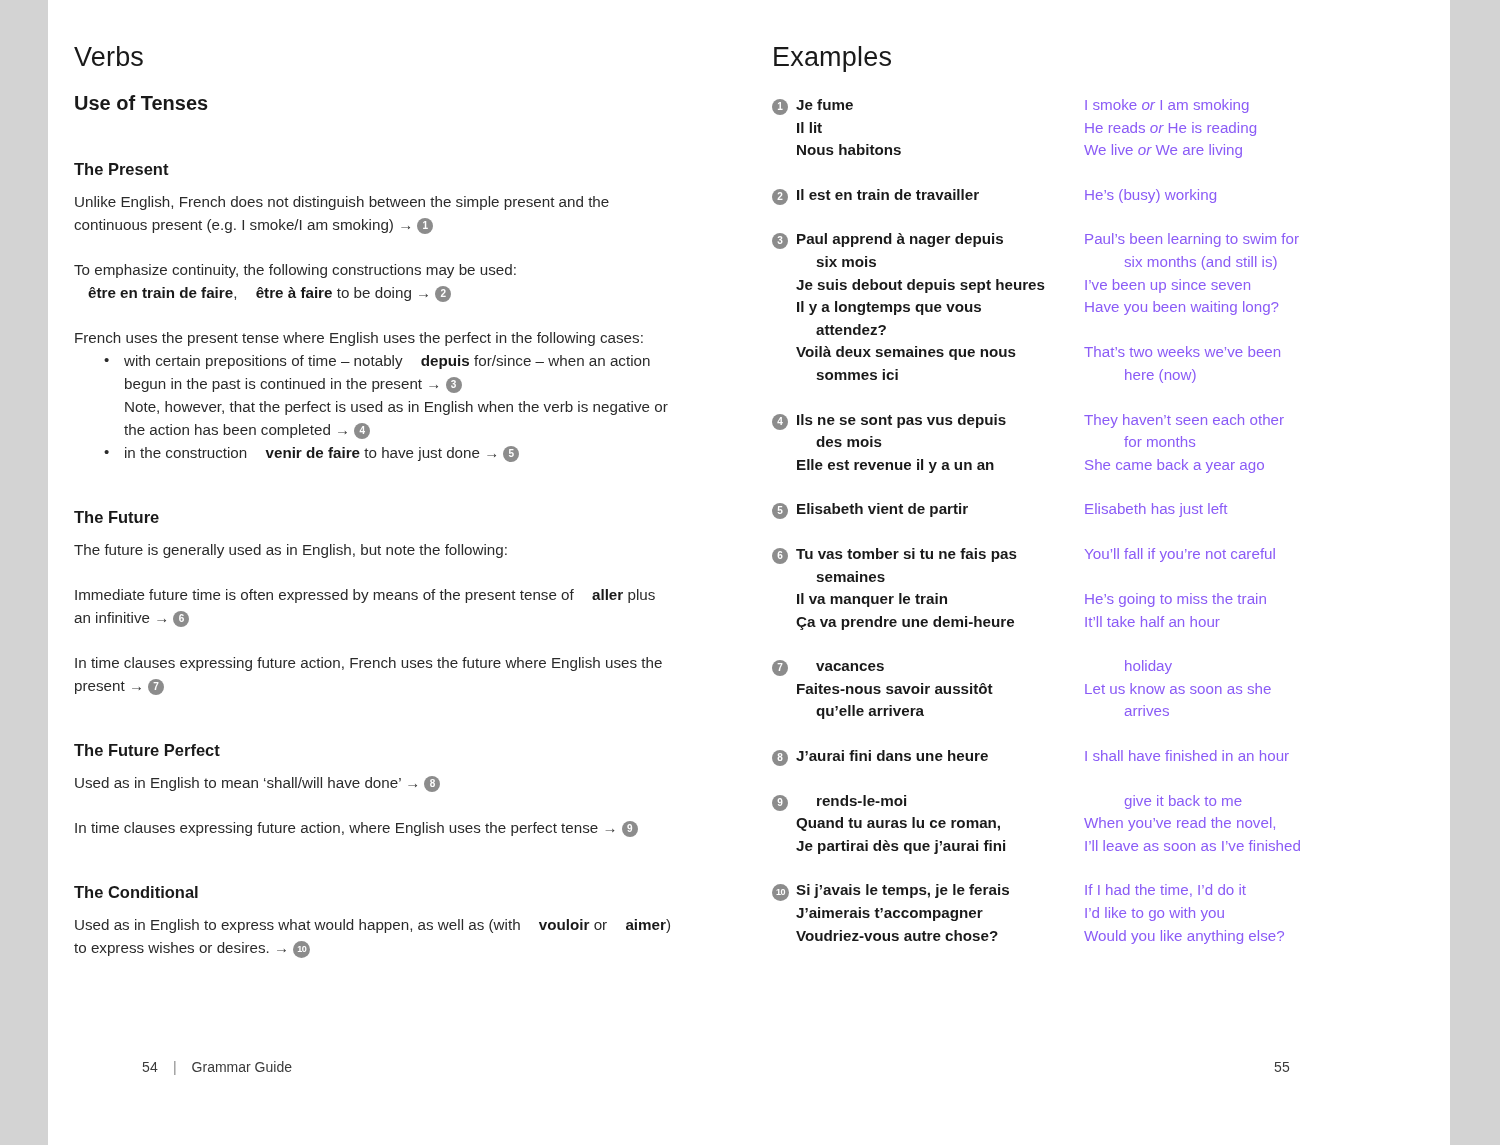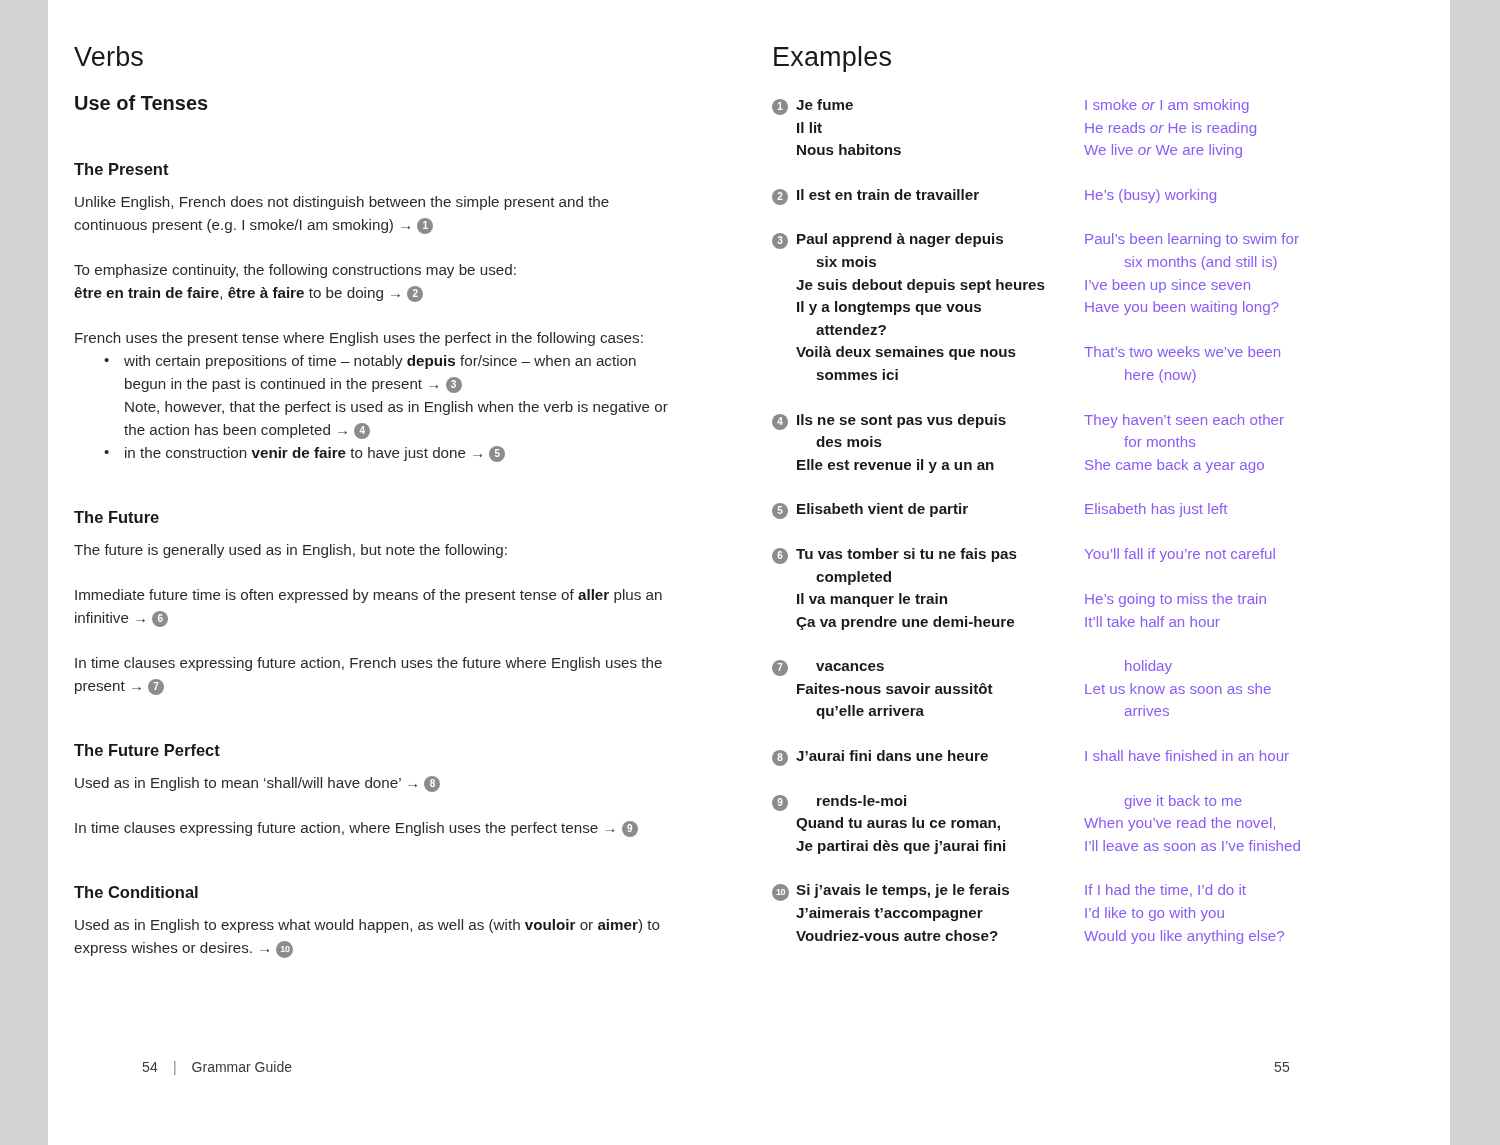--- a/index.html
+++ b/index.html
@@ -78,21 +78,21 @@
   p.para {
     font-size: 15.2px;
     line-height: 23px;
     margin: 0 0 22px 0;
     color: #2b2b2b;
   }
   p.tight { margin-bottom: 0; }
   .indent-1 { margin-left: 28px; }
   .indent-2 { margin-left: 60px; }
 
-  b, .bold { font-weight: 700; color: #1a1a1a; }
+  b, .bold { font-weight: 700; color: #1a1a1a; margin-left: 14px; }
   i, .ital { font-style: italic; }
 
   ul.bullets {
     list-style: none;
     margin: 0 0 22px 0;
     padding: 0 0 0 28px;
   }
   ul.bullets > li {
     font-size: 15.2px;
     line-height: 23px;
@@ -316,21 +316,21 @@
         </div>
       </div>
       <div class="ex-group">
         <div class="ex-badge-cell"><span class="badge">6</span></div>
         <div class="ex-rows">
           <div class="ex-row">
             <div class="ex-fr">Tu vas tomber si tu ne fais pas</div>
             <div class="ex-en">You’ll fall if you’re not careful</div>
           </div>
           <div class="ex-row">
-            <div class="ex-fr cont">completed</div>
+            <div class="ex-fr cont">semaines</div>
             <div class="ex-en cont"></div>
           </div>
           <div class="ex-row">
             <div class="ex-fr">Il va manquer le train</div>
             <div class="ex-en">He’s going to miss the train</div>
           </div>
           <div class="ex-row">
             <div class="ex-fr">Ça va prendre une demi-heure</div>
             <div class="ex-en">It’ll take half an hour</div>
           </div>

